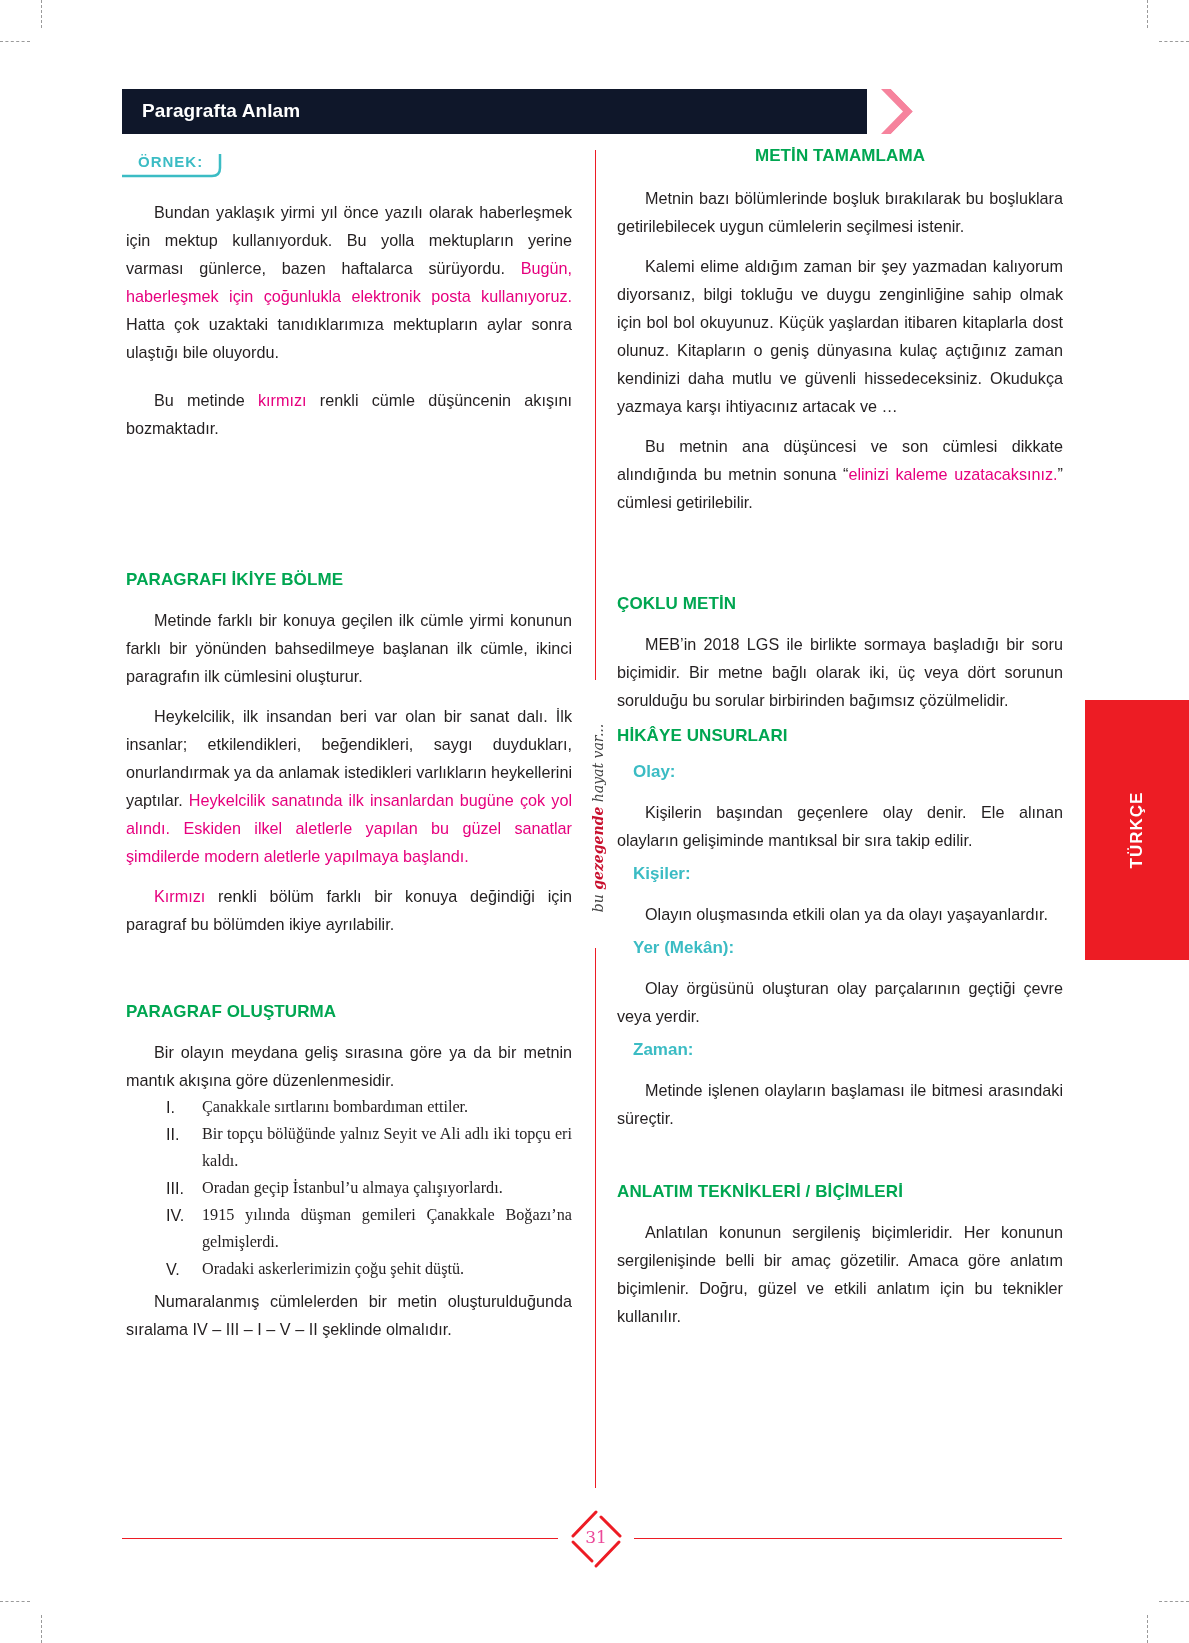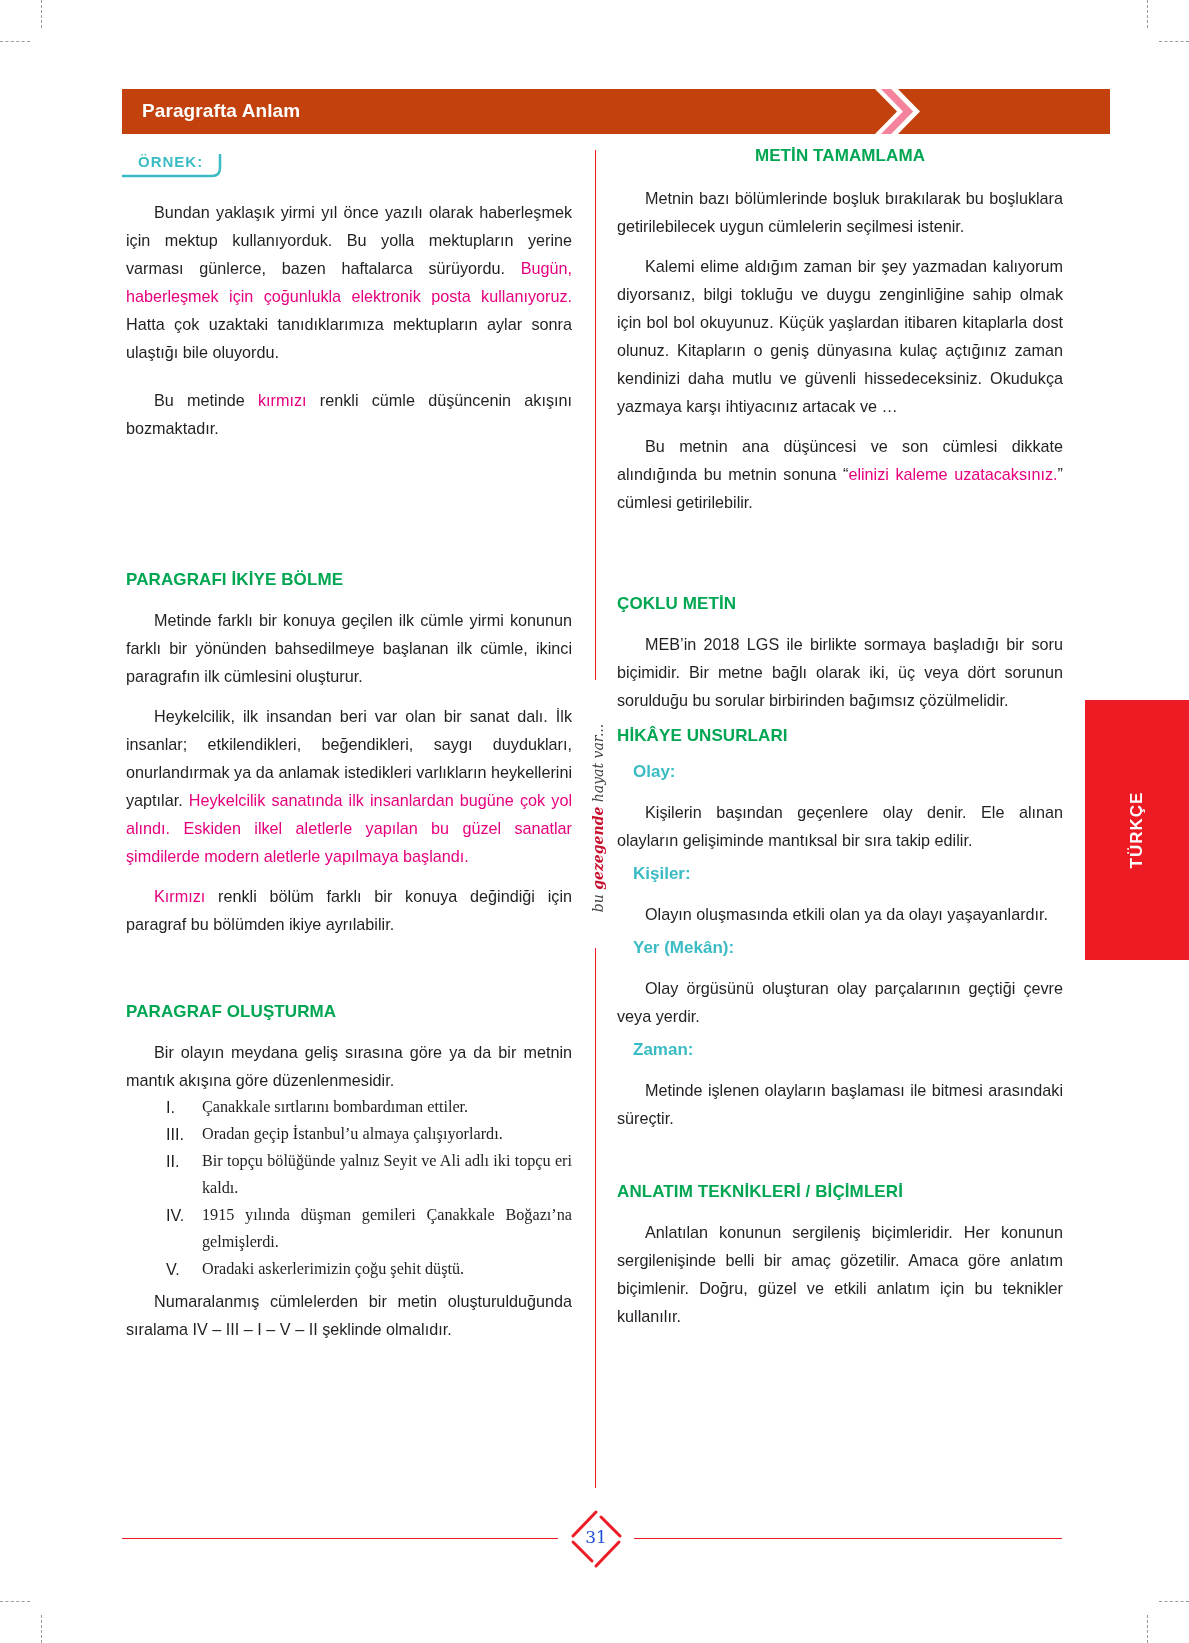--- a/index.html
+++ b/index.html
@@ -5,21 +5,21 @@
   html, body { margin: 0; padding: 0; background: #ffffff; }
   body { width: 1189px; height: 1643px; position: relative; overflow: hidden;
          font-family: "Liberation Sans", "DejaVu Sans", sans-serif; color: #231f20; }
 
   
   .crop { position: absolute; border-color: #9a9a9a; border-style: dashed; border-width: 0; }
   .crop.v { border-left-width: 1px; width: 0; height: 28px; }
   .crop.h { border-top-width: 1px; height: 0; width: 30px; }
 
   
-  .header { position: absolute; left: 122px; top: 89px; width: 988px; height: 45px; background: #c2410c; }
+  .header { position: absolute; left: 122px; top: 89px; width: 745px; height: 45px; background: #0f172a; }
   .header-title { position: absolute; left: 20px; top: 11px; color: #fff; font-weight: bold; font-size: 19px; letter-spacing: 0.1px; }
   .chevrons { position: absolute; left: 745px; top: 0; width: 70px; height: 45px; }
 
   .col-left { position: absolute; left: 126px; top: 150px; width: 446px; }
   .col-right { position: absolute; left: 617px; top: 150px; width: 446px; }
 
   .divider-line { position: absolute; left: 595px; width: 1px; background: #ed1c24; }
 
   p.para { margin: 0; font-size: 16.2px; line-height: 28px; text-align: justify; text-indent: 28px; }
   .pink { color: #e6007e; }
@@ -39,21 +39,21 @@
   .side-tab-label { position: absolute; left: 50%; top: 50%; transform: translate(-50%,-50%) rotate(-90deg);
                     color: #fff; font-weight: bold; font-size: 17px; letter-spacing: 1px; white-space: nowrap; }
 
   .slogan { position: absolute; left: 587px; top: 700px; width: 22px; height: 235px; }
   .slogan-text { position: absolute; left: 50%; top: 50%; transform: translate(-50%,-50%) rotate(-90deg);
                  white-space: nowrap; font-family: "DejaVu Serif", serif; font-style: italic; font-size: 14px; color: #444; }
   .slogan-text b { color: #c8102e; }
 
   .footer-line { position: absolute; top: 1538px; height: 1px; background: #ed1c24; }
   .page-badge { position: absolute; left: 565px; top: 1508px; width: 62px; height: 62px; }
-  .page-num { position: absolute; left: 0; top: 19px; width: 62px; text-align: center; font-family: "DejaVu Serif", serif; font-size: 17px; color: #1d4ed8; }
+  .page-num { position: absolute; left: 0; top: 19px; width: 62px; text-align: center; font-family: "DejaVu Serif", serif; font-size: 17px; color: #ec4899; }
 </style>
 </head>
 <body>
 
 <div class="crop v" style="left:41px; top:0;"></div>
 <div class="crop h" style="left:0; top:41px;"></div>
 <div class="crop v" style="left:1147px; top:0;"></div>
 <div class="crop h" style="left:1159px; top:41px;"></div>
 <div class="crop v" style="left:41px; top:1615px;"></div>
 <div class="crop h" style="left:0; top:1601px;"></div>
@@ -95,26 +95,26 @@
   <p class="para" style="margin-top:12px;"><span class="pink">Kırmızı</span><span> renkli bölüm farklı bir konuya değindiği için paragraf bu bölümden ikiye ayrılabilir.</span></p>
 
   <h3 class="sec-h" style="margin-top:64px;">PARAGRAF OLUŞTURMA</h3>
   <p class="para" style="margin-top:16px;">Bir olayın meydana geliş sırasına göre ya da bir metnin mantık akışına göre düzenlenmesidir.</p>
   <ul class="list">
     <li>
         <span class="num">I.</span>
         <span class="txt">Çanakkale sırtlarını bombardıman ettiler.</span>
       </li>
     <li>
+        <span class="num">II.</span>
+        <span class="txt">Bir topçu bölüğünde yalnız Seyit ve Ali adlı iki topçu eri kaldı.</span>
+      </li>
+    <li>
         <span class="num">III.</span>
         <span class="txt">Oradan geçip İstanbul’u almaya çalışıyorlardı.</span>
-      </li>
-    <li>
-        <span class="num">II.</span>
-        <span class="txt">Bir topçu bölüğünde yalnız Seyit ve Ali adlı iki topçu eri kaldı.</span>
       </li>
     <li>
         <span class="num">IV.</span>
         <span class="txt">1915 yılında düşman gemileri Çanakkale Boğazı’na gelmişlerdi.</span>
       </li>
     <li>
         <span class="num">V.</span>
         <span class="txt">Oradaki askerlerimizin çoğu şehit düştü.</span>
       </li>
   </ul>

